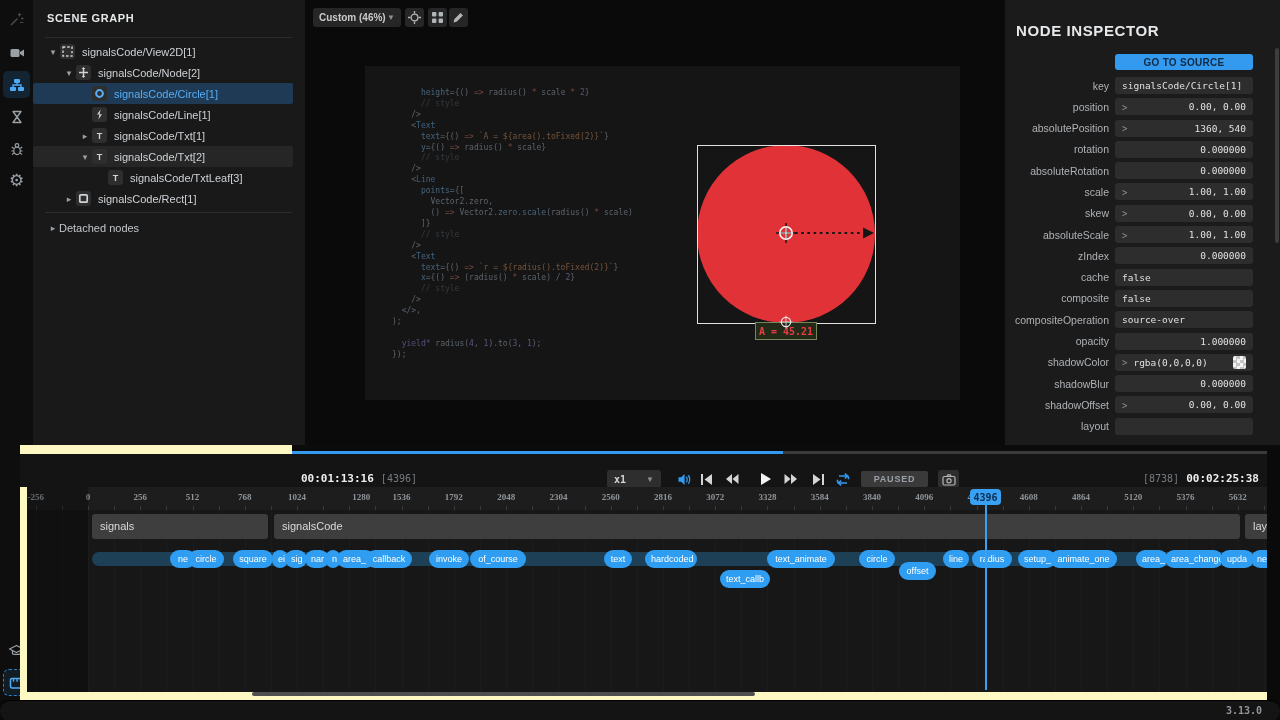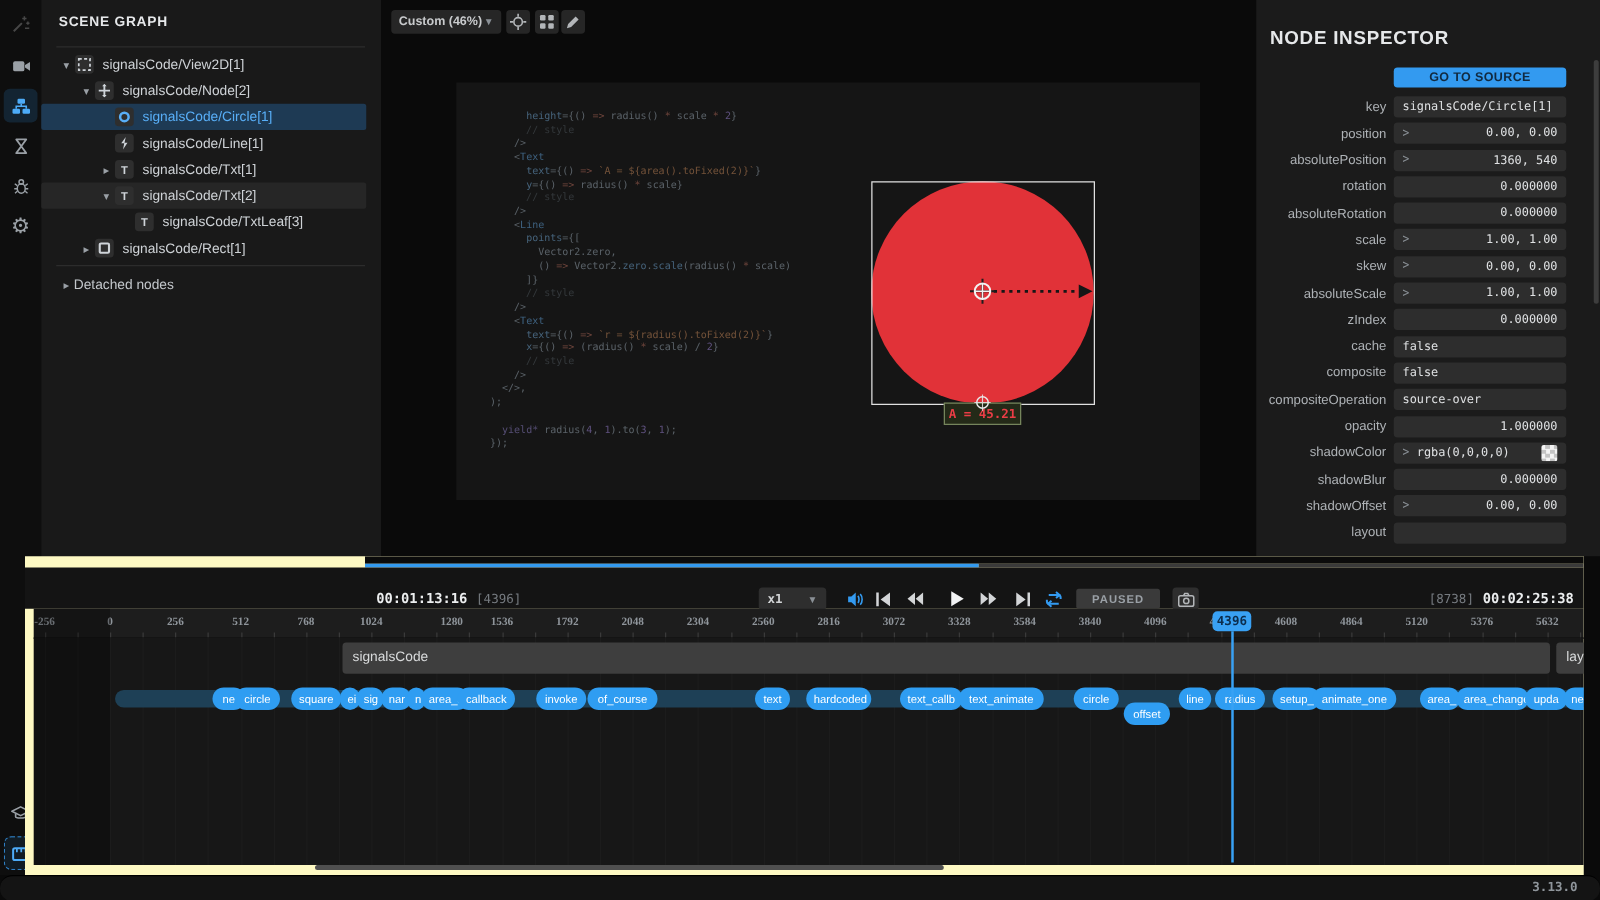--- a/index.html
+++ b/index.html
@@ -628,37 +628,38 @@
         <div class="gridline" style="left: 1001.8px;"></div>
         <div class="gridline" style="left: 1027.93px;"></div>
         <div class="gridline" style="left: 1054.07px;"></div>
         <div class="gridline" style="left: 1080.2px;"></div>
         <div class="gridline" style="left: 1106.34px;"></div>
         <div class="gridline" style="left: 1132.47px;"></div>
         <div class="gridline" style="left: 1158.6px;"></div>
         <div class="gridline" style="left: 1184.74px;"></div>
         <div class="gridline" style="left: 1210.87px;"></div>
         <div class="gridline" style="left: 1237px;"></div>
+        <div class="scene-block" style="left: 65px; width: 176px;">signals</div>
         <div class="scene-block" style="left: 247px; width: 966px;">signalsCode</div>
         <div class="scene-block" style="left: 1218px; width: 30px;">lay</div>
         <div id="task-band" style="left: 65px; width: 1180px;"></div>
         <div class="pill" style="left: 143px; width: 26px;">ne</div>
         <div class="pill" style="left: 161px; width: 36px;">circle</div>
         <div class="pill" style="left: 206px; width: 40px;">square</div>
         <div class="pill" style="left: 245px; width: 16px;">ei</div>
         <div class="pill" style="left: 258px; width: 22px;">sig</div>
         <div class="pill" style="left: 278px; width: 24px;">nar</div>
         <div class="pill" style="left: 299px; width: 14px;">n</div>
         <div class="pill" style="left: 310px; width: 38px;">area_s</div>
         <div class="pill" style="left: 339px; width: 46px;">callback</div>
         <div class="pill" style="left: 402px; width: 40px;">invoke</div>
         <div class="pill" style="left: 443px; width: 56px;">of_course</div>
         <div class="pill" style="left: 577px; width: 28px;">text</div>
         <div class="pill" style="left: 618px; width: 52px;">hardcoded</div>
-        <div class="pill" style="left: 693px; width: 50px;">text_callb</div>
+        <div class="pill" style="left: 693px; width: 50px; margin-top: 20px;">text_callb</div>
         <div class="pill" style="left: 740px; width: 68px;">text_animate</div>
         <div class="pill" style="left: 832px; width: 36px;">circle</div>
         <div class="pill" style="left: 872px; width: 37px; margin-top: 12px;">offset</div>
         <div class="pill" style="left: 916px; width: 26px;">line</div>
         <div class="pill" style="left: 945px; width: 40px;">radius</div>
         <div class="pill" style="left: 991px; width: 38px;">setup_</div>
         <div class="pill" style="left: 1023px; width: 67px;">animate_one</div>
         <div class="pill" style="left: 1109px; width: 32px;">area_</div>
         <div class="pill" style="left: 1138px; width: 58px;">area_change</div>
         <div class="pill" style="left: 1193px; width: 34px;">upda</div>

